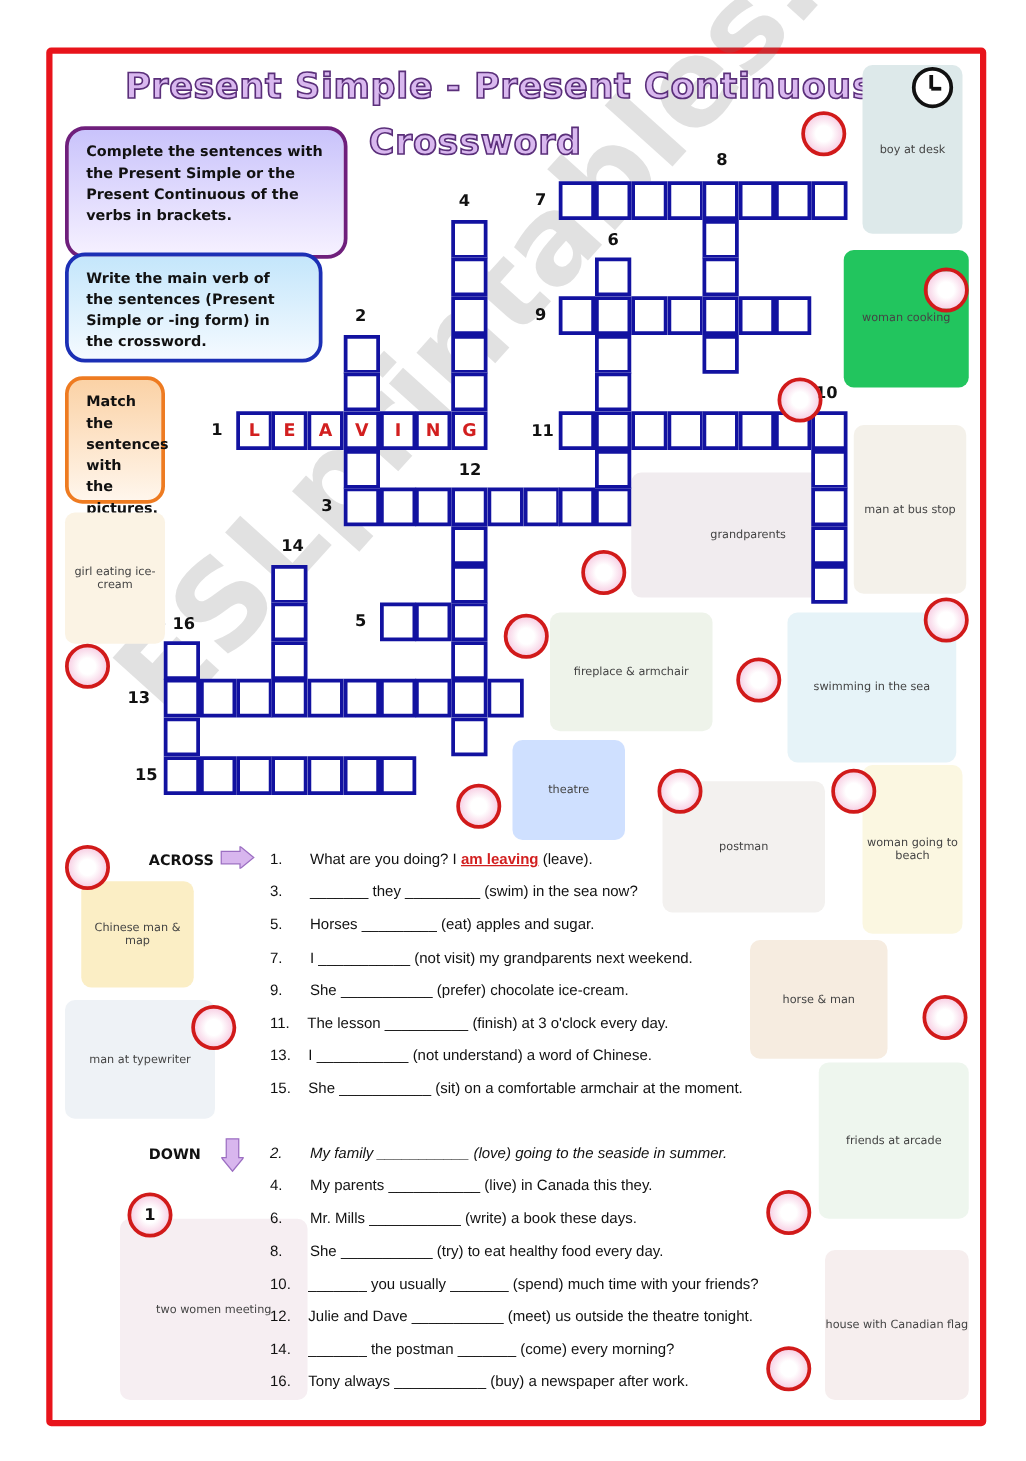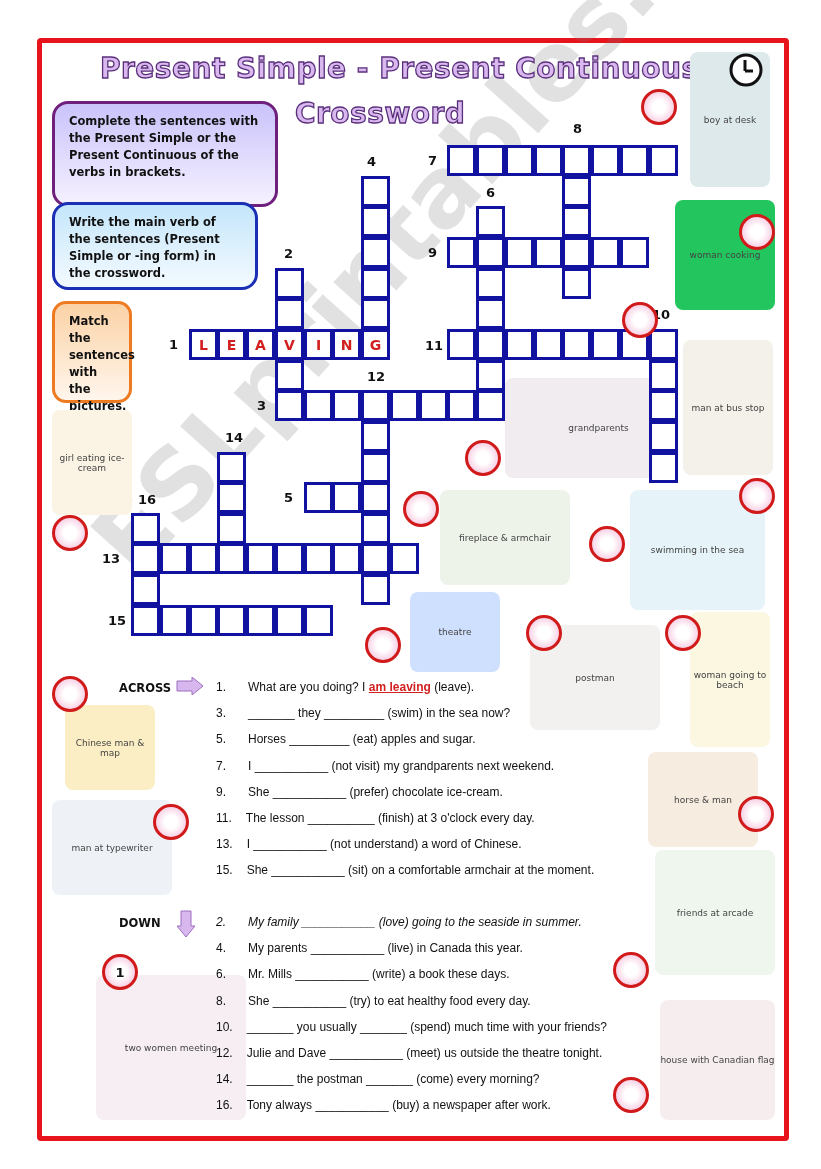--- a/index.html
+++ b/index.html
@@ -66,21 +66,21 @@
     </div>
     <div class="pic" style="left: 690px; top: 612px; width: 80px; height: 135px; background: rgb(251, 247, 225);">
       <span>woman going to beach</span>
     </div>
     <div class="pic" style="left: 65px; top: 705px; width: 90px; height: 85px; background: rgb(251, 238, 197);">
       <span>Chinese man &amp; map</span>
     </div>
     <div class="pic" style="left: 52px; top: 800px; width: 120px; height: 95px; background: rgb(238, 242, 246);">
       <span>man at typewriter</span>
     </div>
-    <div class="pic" style="left: 600px; top: 752px; width: 110px; height: 95px; background: rgb(246, 236, 224); margin-left: 48px;">
+    <div class="pic" style="left: 600px; top: 752px; width: 110px; height: 95px; background: rgb(246, 236, 224);">
       <span>horse &amp; man</span>
     </div>
     <div class="pic" style="left: 655px; top: 850px; width: 120px; height: 125px; background: rgb(238, 246, 238);">
       <span>friends at arcade</span>
     </div>
     <div class="pic" style="left: 52px; top: 975px; width: 150px; height: 145px; background: rgb(246, 238, 242); margin-left: 44px;">
       <span>two women meeting</span>
     </div>
     <div class="pic" style="left: 660px; top: 1000px; width: 115px; height: 120px; background: rgb(246, 238, 238);">
       <span>house with Canadian flag</span>
@@ -227,21 +227,21 @@
     <div class="clues clue" style="top: 706.2px; left: 216px;"><span>3.</span><span style="display: inline-block; width: 22px;"></span><span>_______ they _________  (swim) in the sea now?</span></div>
     <div class="clues clue" style="top: 732.4px; left: 216px;"><span>5.</span><span style="display: inline-block; width: 22px;"></span><span>Horses _________ (eat) apples and sugar.</span></div>
     <div class="clues clue" style="top: 758.6px; left: 216px;"><span>7.</span><span style="display: inline-block; width: 22px;"></span><span>I ___________ (not visit) my grandparents next weekend.</span></div>
     <div class="clues clue" style="top: 784.8px; left: 216px;"><span>9.</span><span style="display: inline-block; width: 22px;"></span><span>She ___________ (prefer) chocolate ice-cream.</span></div>
     <div class="clues clue" style="top: 811px; left: 216px;"><span>11.</span><span style="display: inline-block; width: 14px;"></span><span>The lesson __________ (finish) at 3 o'clock every day.</span></div>
     <div class="clues clue" style="top: 837.2px; left: 216px;"><span>13.</span><span style="display: inline-block; width: 14px;"></span><span>I ___________ (not understand) a word of Chinese.</span></div>
     <div class="clues clue" style="top: 863.4px; left: 216px;"><span>15.</span><span style="display: inline-block; width: 14px;"></span><span>She  ___________  (sit) on a comfortable armchair at the moment.</span></div>
   </div>
 <div id="down-list">
     <div class="clues clue" style="top: 915px; left: 216px; font-style: italic;"><span>2.</span><span style="display: inline-block; width: 22px;"></span><span>My family ___________ (love) going to the seaside in summer.</span></div>
-    <div class="clues clue" style="top: 941.2px; left: 216px;"><span>4.</span><span style="display: inline-block; width: 22px;"></span><span>My parents ___________ (live) in Canada this year.</span></div>
+    <div class="clues clue" style="top: 941.2px; left: 216px;"><span>4.</span><span style="display: inline-block; width: 22px;"></span><span>My parents ___________ (live) in Canada this they.</span></div>
     <div class="clues clue" style="top: 967.4px; left: 216px;"><span>6.</span><span style="display: inline-block; width: 22px;"></span><span>Mr. Mills ___________ (write) a book these days.</span></div>
     <div class="clues clue" style="top: 993.6px; left: 216px;"><span>8.</span><span style="display: inline-block; width: 22px;"></span><span>She ___________ (try) to eat healthy food every day.</span></div>
     <div class="clues clue" style="top: 1019.8px; left: 216px;"><span>10.</span><span style="display: inline-block; width: 14px;"></span><span>_______ you usually _______ (spend) much time with your friends?</span></div>
     <div class="clues clue" style="top: 1046px; left: 216px;"><span>12.</span><span style="display: inline-block; width: 14px;"></span><span>Julie and Dave ___________ (meet) us outside the theatre tonight.</span></div>
     <div class="clues clue" style="top: 1072.2px; left: 216px;"><span>14.</span><span style="display: inline-block; width: 14px;"></span><span>_______ the postman _______ (come) every morning?</span></div>
     <div class="clues clue" style="top: 1098.4px; left: 216px;"><span>16.</span><span style="display: inline-block; width: 14px;"></span><span>Tony always ___________ (buy) a newspaper after work.</span></div>
   </div>
 
 <svg width="36" height="36" style="position:absolute; left:728px; top:52px;">
     <circle cx="18" cy="18" r="15" fill="#fff" stroke="#111" stroke-width="3"></circle>

